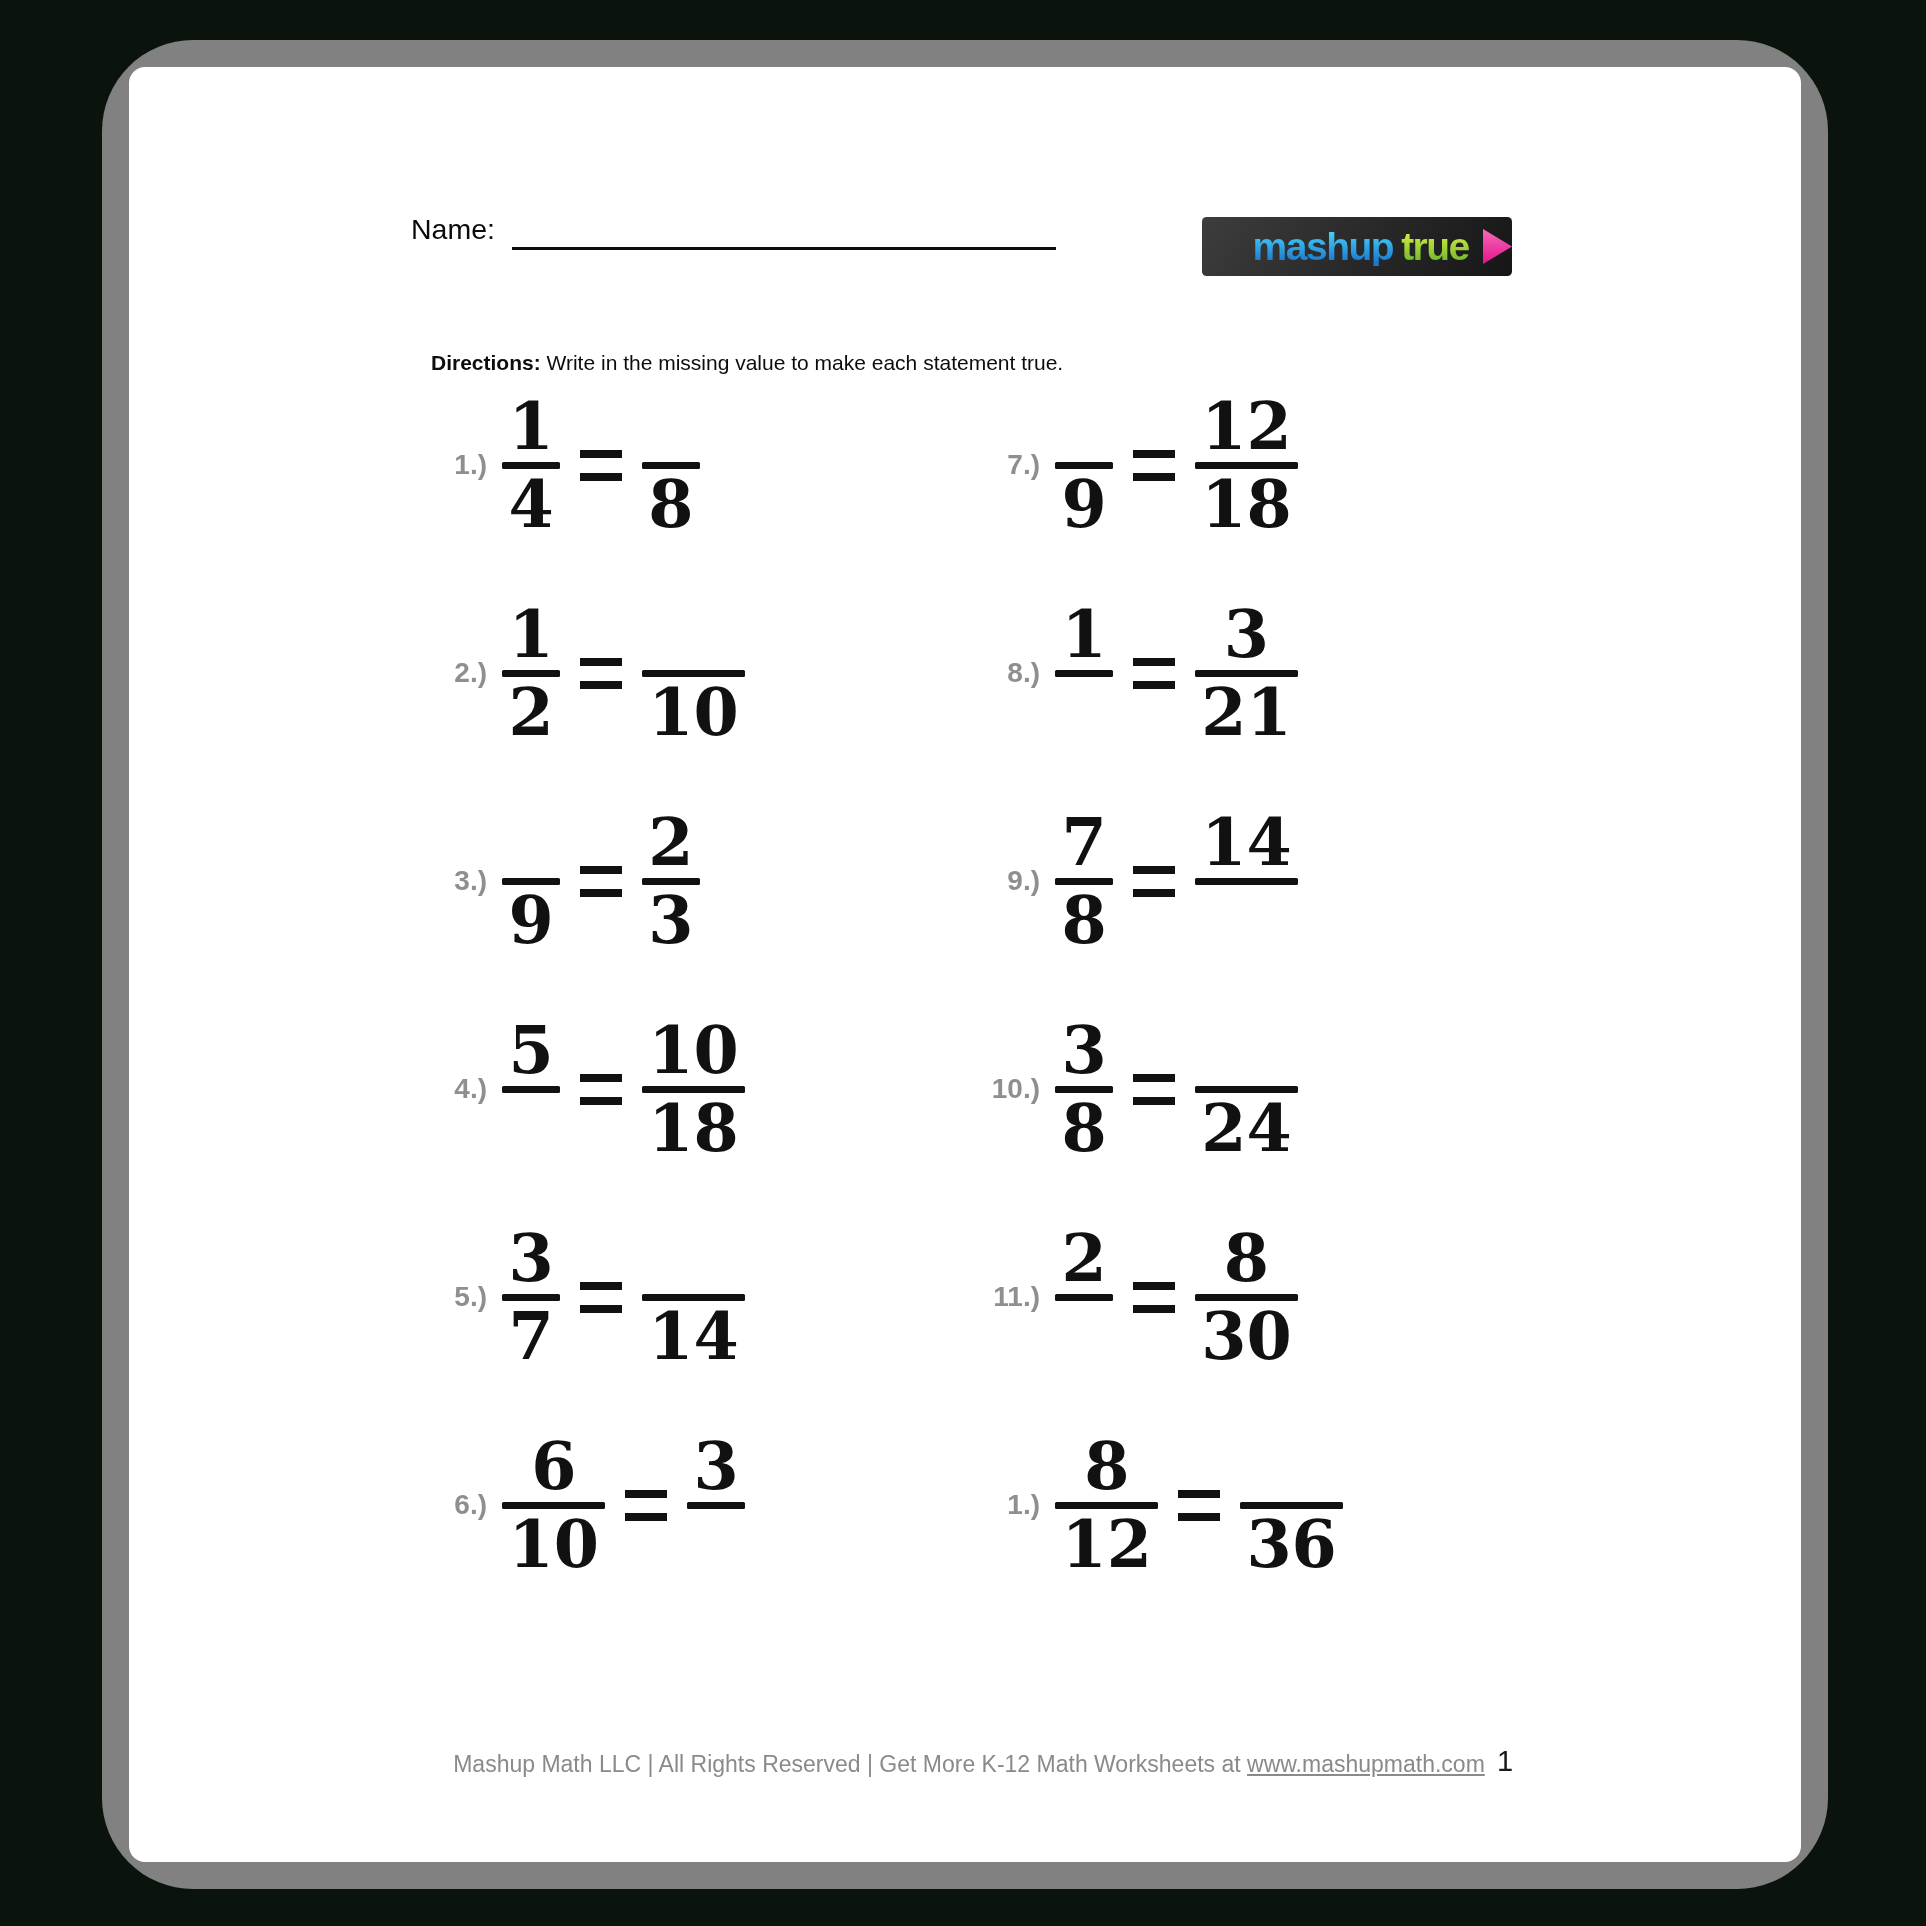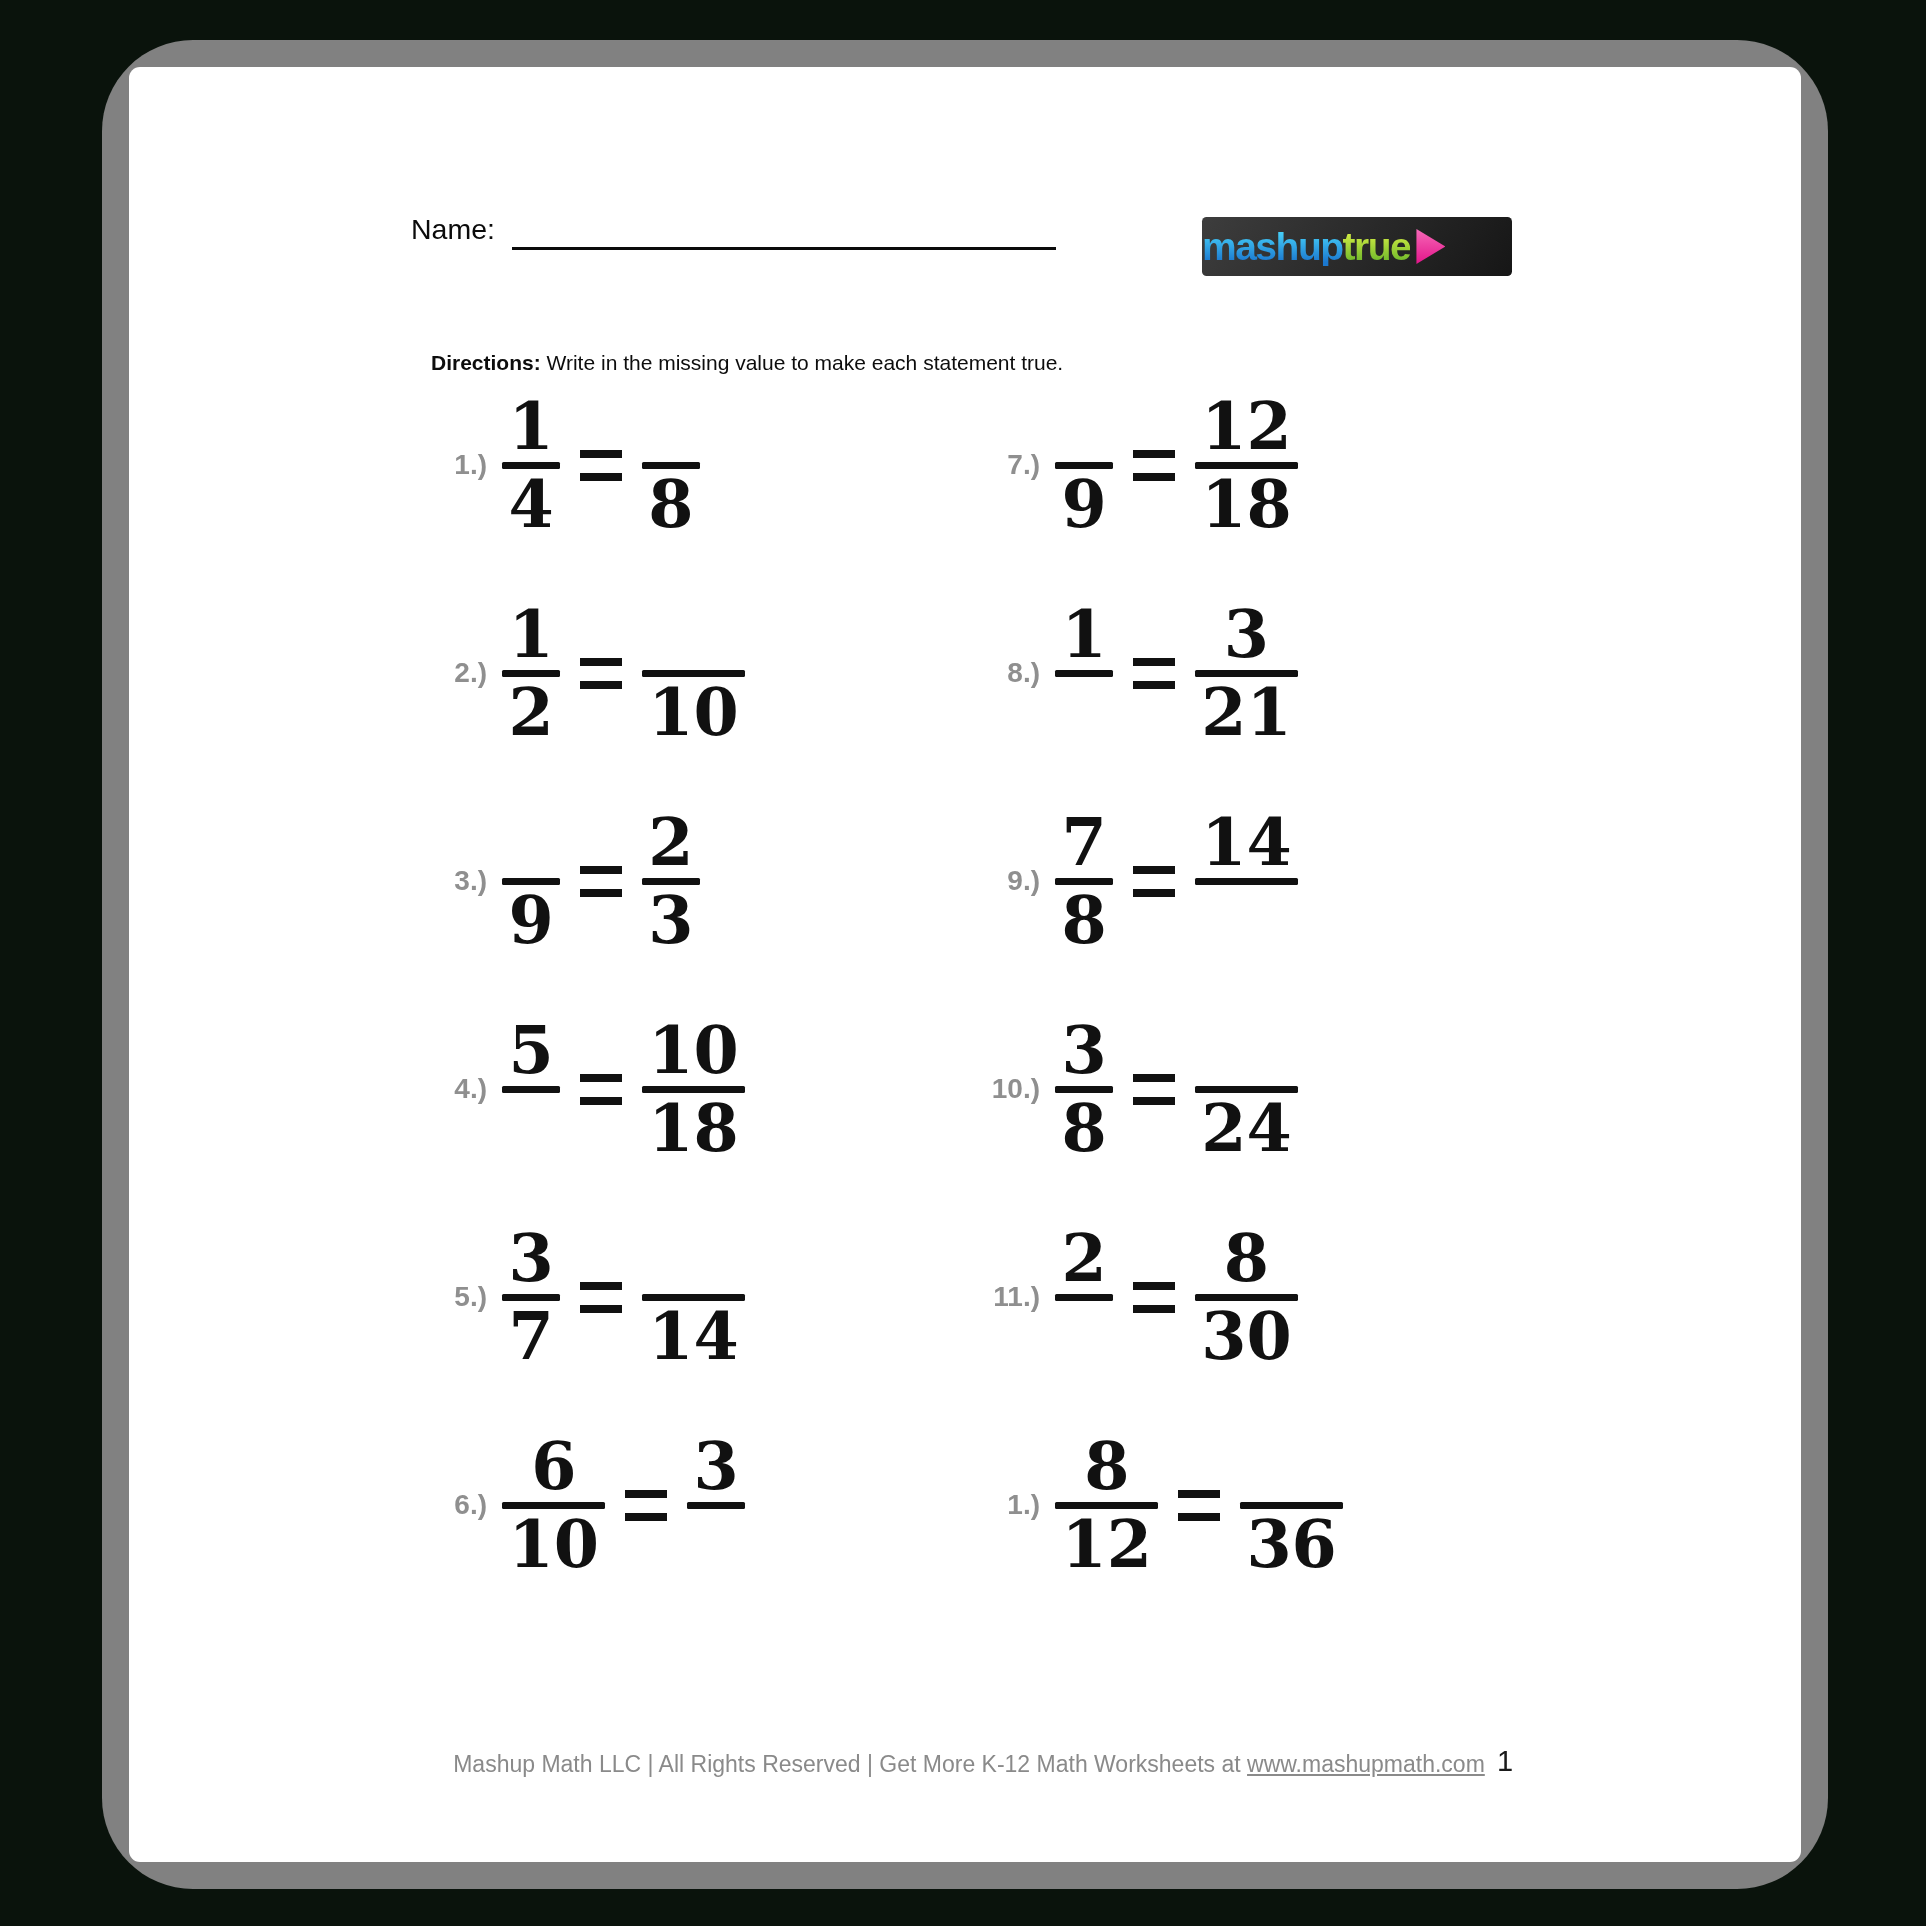--- a/index.html
+++ b/index.html
@@ -8,29 +8,29 @@
     background:var(--outer_bg,#0a130c);
     font-family:"Liberation Sans",sans-serif;
     position:relative;overflow:hidden;
   }
   .frame{
     position:absolute;left:102px;top:40px;width:1726px;height:1849px;
     background:var(--frame,#818181);border-radius:91px;
   }
   .page{
     position:absolute;left:129px;top:67px;width:1672px;height:1795px;
-    background:var(--page_bg,#ffffff);border-radius:11px;
+    background:var(--page_bg,#ffffff);border-radius:16px;
   }
   
   .name-label{position:absolute;left:282px;top:146px;font-size:28.5px;color:#0b0b0b;}
   .name-line{position:absolute;left:383px;top:149px;width:544px;height:31px;border-bottom:3.1px solid #0b0b0b;}
   .logo{
     position:absolute;left:1073px;top:150px;width:310px;height:59px;
     background:linear-gradient(125deg,var(--logo_bg_top,#3d3d3d),var(--logo_bg_bottom,#161616));
-    border-radius:4.6px;display:flex;align-items:center;justify-content:flex-start;
+    border-radius:4.6px;display:flex;align-items:center;justify-content:flex-end;gap:8px;
   }
   .logo-word{
     font-weight:bold;font-size:39px;letter-spacing:-1.5px;line-height:1;
     -webkit-background-clip:text;background-clip:text;
     -webkit-text-fill-color:transparent;color:transparent;
   }
   .logo-word.blue{background-image:linear-gradient(180deg,var(--logo_blue_top,#45cdf7) 15%,var(--logo_blue_bottom,#1b78cf) 90%);}
   .logo-word.green{background-image:linear-gradient(180deg,var(--logo_green_top,#d9ef45) 10%,var(--logo_green_bottom,#6eb82b) 90%);}
   .logo-triangle{
     width:29px;height:35px;margin-left:6.2px;

